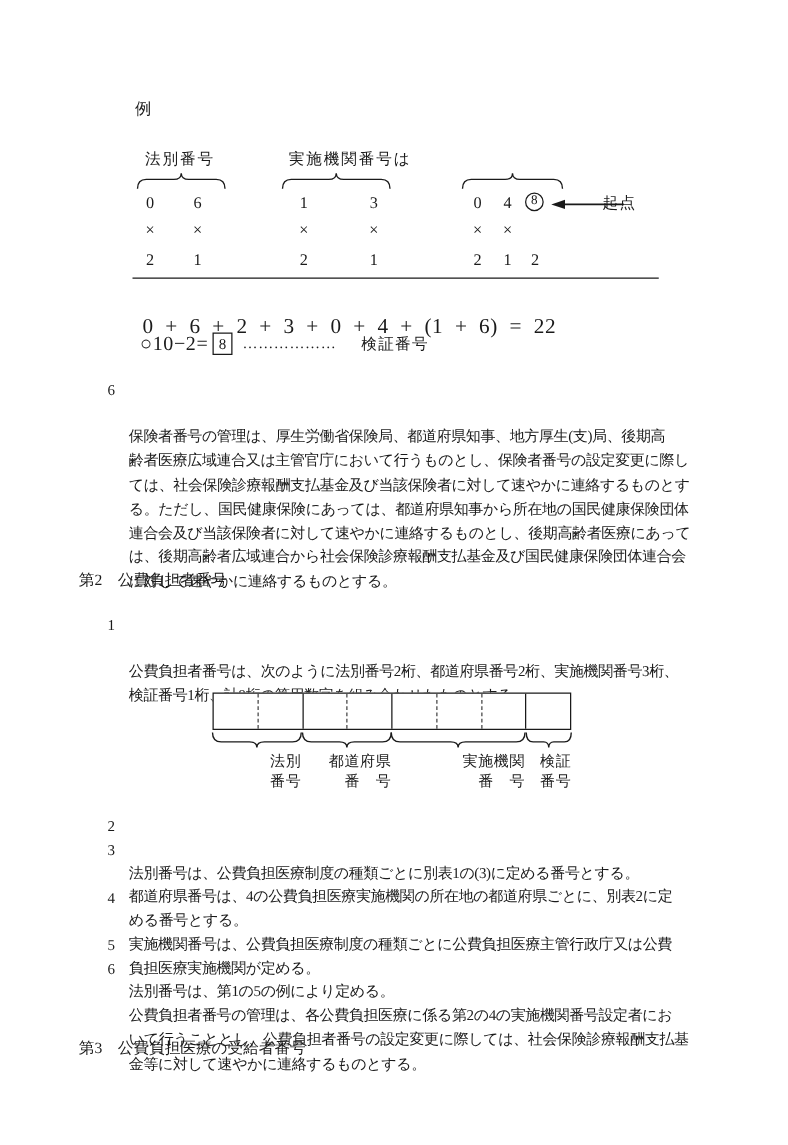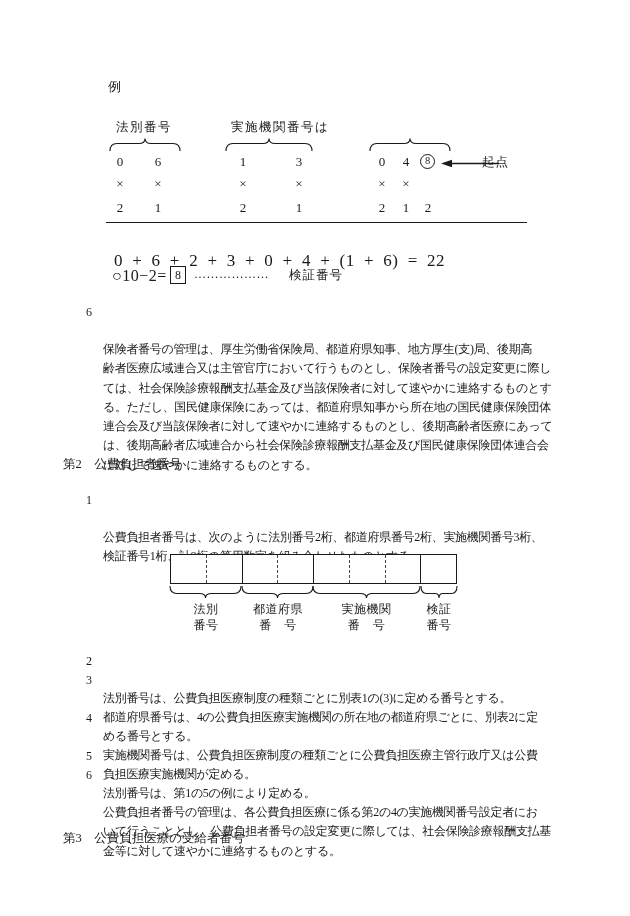--- a/index.html
+++ b/index.html
@@ -35,21 +35,21 @@
   .itxt { white-space:pre-line; width:max-content;margin-top:37px; }
   .sec-head { position:absolute; left:63px; font-size:12.5px; letter-spacing:0; }
 
   .d2-box {
     position:absolute; left:170px; top:554px; width:287px; height:30px;
     border:1.5px solid #1a1a1a; display:flex; background:#fff;
   }
   .d2-cell { flex:1; }
   .bl-dash { border-left:1px dashed #444; }
   .bl-solid { border-left:1.5px solid #1a1a1a; }
-  .d2-label { position:absolute; top:602px; text-align:center; white-space:pre-line; font-size:12px; line-height:15.5px; letter-spacing:0.5px; }
+  .d2-label { position:absolute; top:602px; text-align:right; white-space:pre-line; font-size:12px; line-height:15.5px; letter-spacing:0.5px; }
 
   svg.brace, svg.arrow { position:absolute; overflow:visible; }
 </style>
 </head>
 <body>
 
 <div id="page">
 
   <span class="ex-label">例</span>
 

